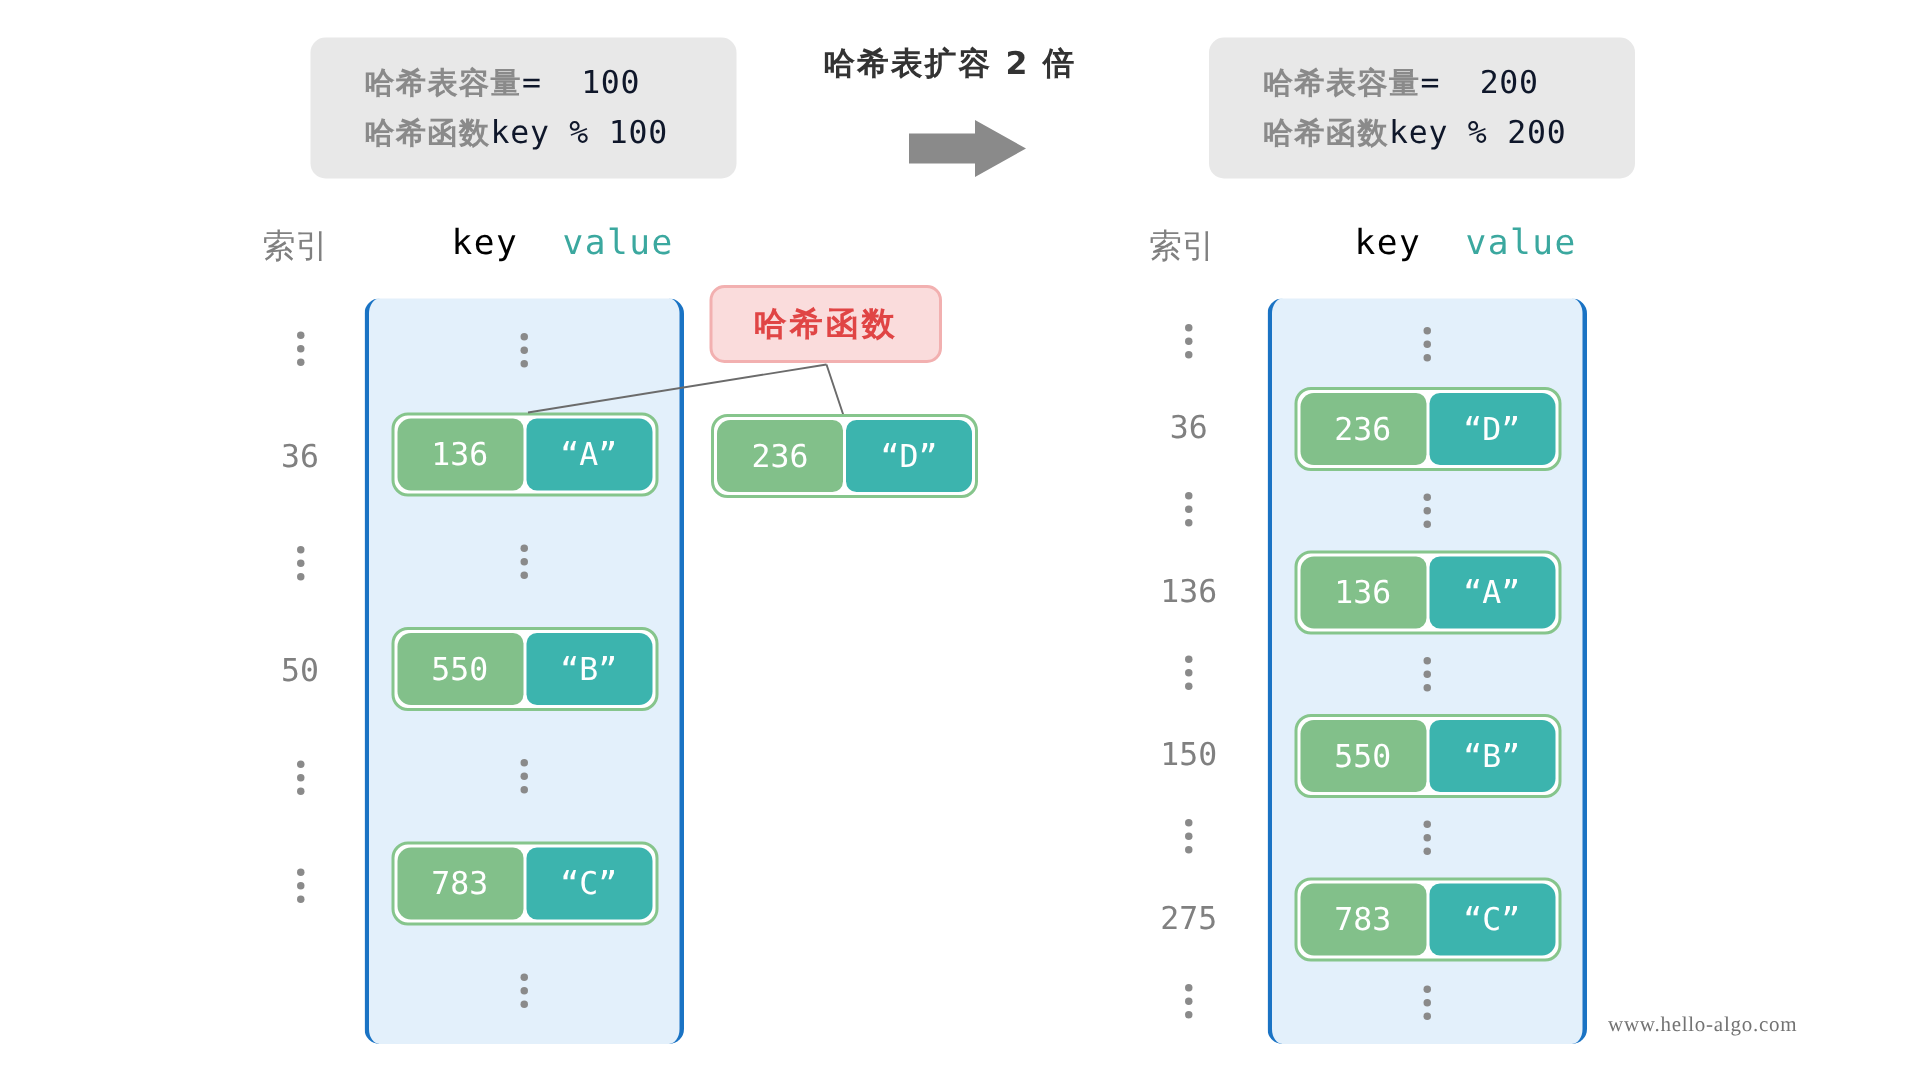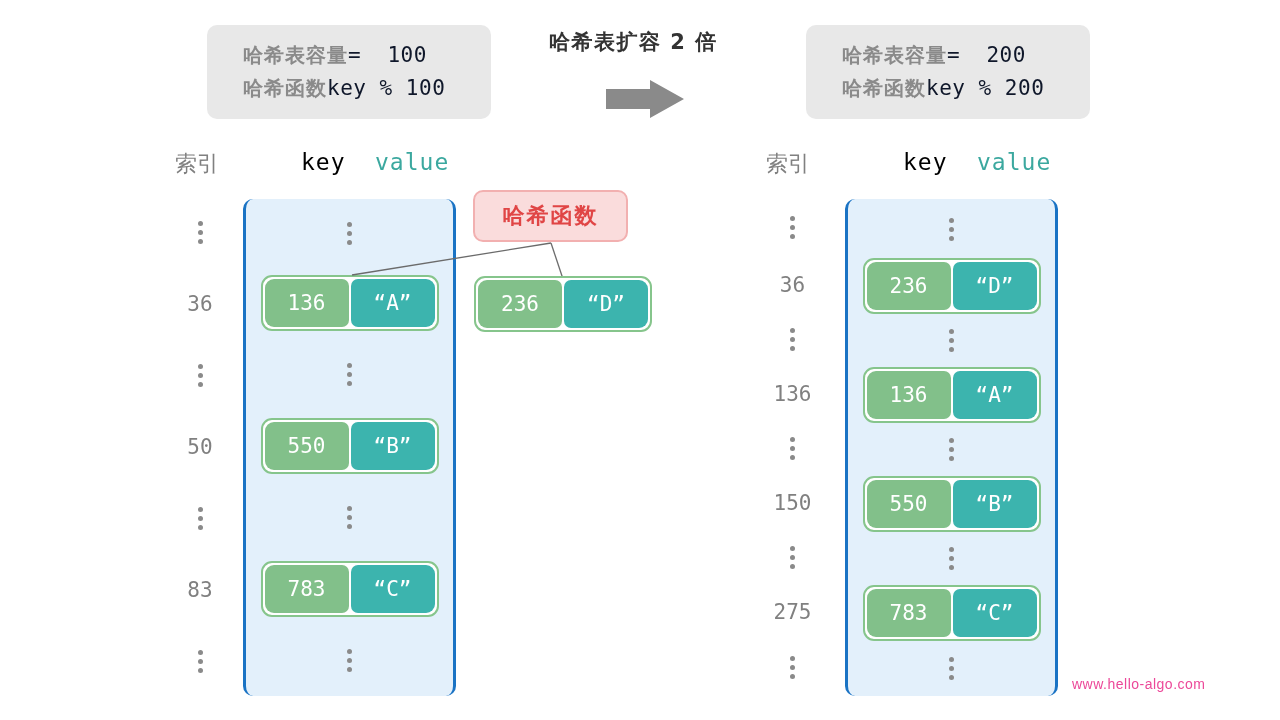--- a/index.html
+++ b/index.html
@@ -188,23 +188,23 @@
     left: 0;
     top: 0;
     width: 1280px;
     height: 720px;
     pointer-events: none;
   }
 
   
   .watermark {
     position: absolute;
-    font-family: Liberation Sans, sans-serif;
+    font-family: Liberation Serif, serif;
     font-size: 14px;
-    color: #ec4899;
+    color: #737373;
     letter-spacing: 0.5px;
     white-space: pre;
   }
 </style>
 </head>
 <body>
 
 <div class="info-box" style="left:207px; top:25px; width:284px; height:94px;">
   <div class="info-line">
     <span class="info-label">哈希表容量</span>
@@ -255,21 +255,20 @@
       </span>
   </div>
   <div class="index-cell" style="height:71px;">50</div>
   <div class="index-cell" style="height:72px;">
     <span class="vdots">
         <i></i>
         <i></i>
         <i></i>
       </span>
   </div>
-  <div class="index-cell" style="height:71px;">83</div>
   <div class="index-cell" style="height:72px;">
     <span class="vdots">
         <i></i>
         <i></i>
         <i></i>
       </span>
   </div>
 </div>
 
 <div class="bucket" style="left:243px; top:199px; width:213px; height:497px;">

